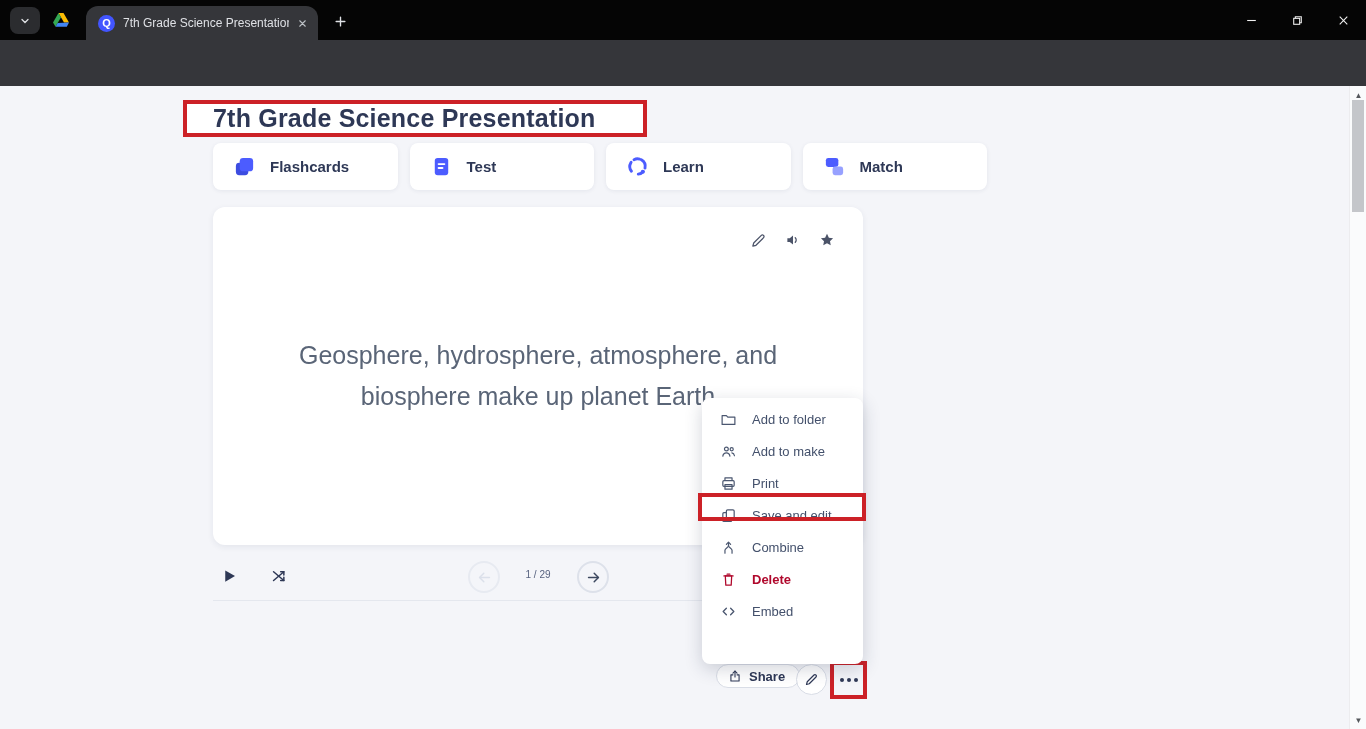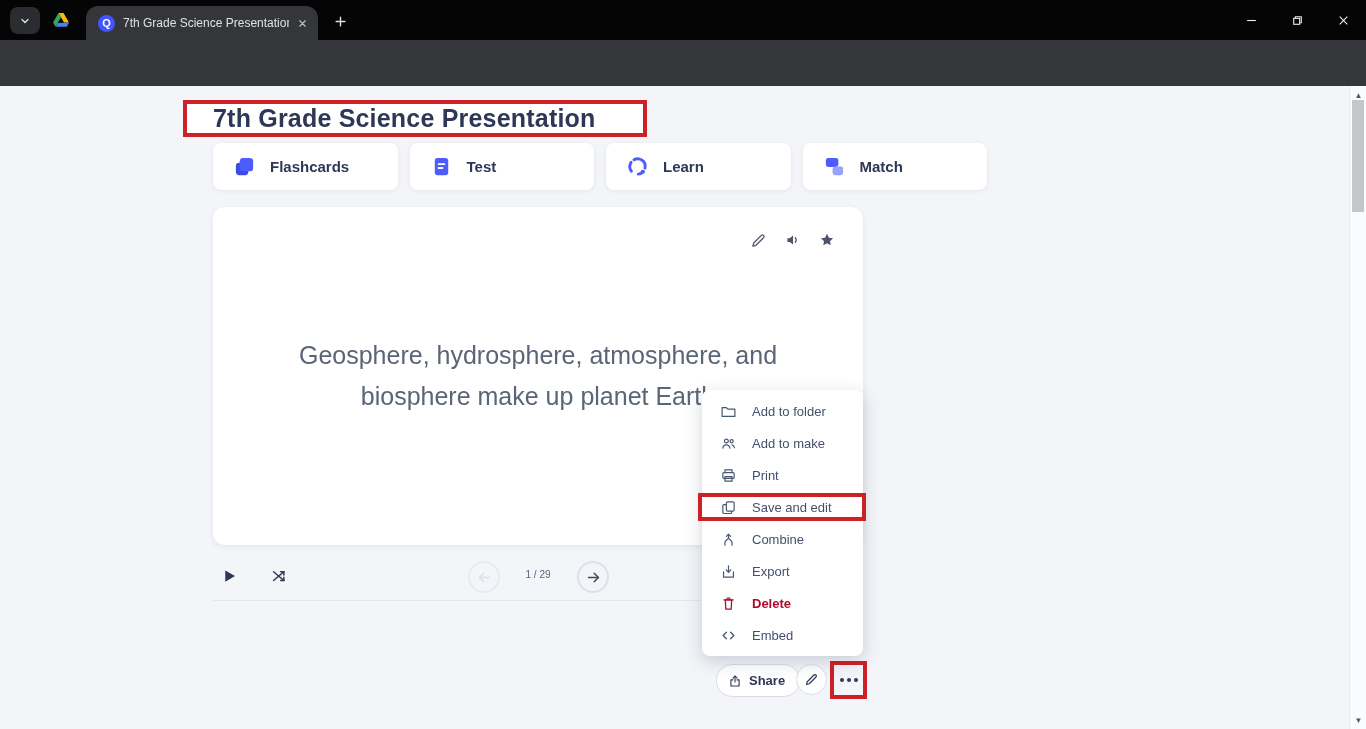--- a/index.html
+++ b/index.html
@@ -46,28 +46,28 @@
   .card { position:absolute; left:213px; top:121px; width:650px; height:338px; background:#fff; border-radius:12px; box-shadow:0 2px 6px rgba(40,50,90,.08); }
   .card-icons { position:absolute; top:24px; right:28px; display:flex; gap:17px; color:#4b5368; align-items:center; }
   .card-text { position:absolute; left:45px; right:45px; top:128px; text-align:center; font-size:25px; line-height:41px; color:#5a6577; }
 
   .ctrl { position:absolute; display:flex; align-items:center; justify-content:center; color:#2e3856; }
   .circle-btn { width:32px; height:32px; border-radius:50%; border:2px solid #e7eaf1; display:flex; align-items:center; justify-content:center; background:transparent; }
   .counter { position:absolute; left:505px; top:483px; width:66px; text-align:center; font-size:10px; color:#586380; }
 
   .divider { position:absolute; left:213px; top:514px; width:650px; height:1px; background:#e4e7ee; }
 
-  .share-btn { position:absolute; left:716px; top:578px; height:33px; padding:0 14px 0 11px; border:1px solid #d9dde6; border-radius:16px; background:#fff; display:flex; align-items:center; gap:7px; color:#2e3856; }
+  .share-btn { position:absolute; left:716px; top:578px; height:24px; padding:0 14px 0 11px; border:1px solid #d9dde6; border-radius:16px; background:#fff; display:flex; align-items:center; gap:7px; color:#2e3856; }
   .share-label { font-size:13px; font-weight:600; color:#2e3856; }
   .edit-btn { position:absolute; left:796px; top:578px; width:31px; height:31px; border:1px solid #d9dde6; border-radius:50%; background:#fff; display:flex; align-items:center; justify-content:center; color:#2e3856; }
   .dots-annot { position:absolute; left:830px; top:575px; width:37px; height:38px; border:4px solid #cc2127; display:flex; align-items:center; justify-content:center; }
   .dots { display:flex; gap:3px; }
   .dots i { width:4px; height:4px; border-radius:50%; background:#2e3856; }
 
-  .menu { position:absolute; left:702px; top:304px; width:161px; height:266px; background:#fff; border-radius:8px; box-shadow:0 5px 18px rgba(30,40,70,.20); padding-top:5px; }
+  .menu { position:absolute; left:702px; top:312px; width:161px; height:266px; background:#fff; border-radius:8px; box-shadow:0 5px 18px rgba(30,40,70,.20); padding-top:5px; }
   .mi { height:32px; display:flex; align-items:center; padding-left:18px; gap:15px; cursor:pointer; }
   .mi .lbl { font-size:13px; color:#43506b; }
   .mi svg { color:#4b5770; flex:none; }
   .mi.danger svg { color:#b0082c; }
   .mi.danger .lbl { color:#b0082c; font-weight:600; }
   .print-annot { position:absolute; left:698px; top:407px; width:168px; height:28px; border:4px solid #cc2127; pointer-events:none; }
 
   svg { display:block; }
 </style>
 </head>
@@ -379,30 +379,20 @@
       <div class="mi">
         <span>
             <svg width="17" height="17" viewBox="0 0 24 24" fill="none" stroke="currentColor" stroke-width="1.7" stroke-linecap="round" stroke-linejoin="round">
               <path d="M7 20v-4c0-3.2 5-3.6 5-7V5"></path>
               <path d="M17 20v-4c0-3.2-5-3.6-5-7"></path>
               <path d="M9 7.5L12 4.5l3 3"></path>
             </svg>
           </span>
         <span class="lbl">Combine</span>
       </div>
-      <div class="mi">
-        <span>
-            <svg width="17" height="17" viewBox="0 0 24 24" fill="none" stroke="currentColor" stroke-width="1.7" stroke-linecap="round" stroke-linejoin="round">
-              <path d="M12 4v9"></path>
-              <path d="M8.8 9.8L12 13l3.2-3.2"></path>
-              <path d="M5 12.5V20h14v-7.5"></path>
-            </svg>
-          </span>
-        <span class="lbl">Export</span>
-      </div>
       <div class="mi danger">
         <span>
             <svg width="17" height="17" viewBox="0 0 24 24" fill="none" stroke="currentColor" stroke-width="1.8" stroke-linecap="round" stroke-linejoin="round">
               <path d="M5.5 7h13"></path>
               <path d="M10 4.5h4"></path>
               <path d="M7.5 7l.7 13h7.6l.7-13z"></path>
             </svg>
           </span>
         <span class="lbl">Delete</span>
       </div>

